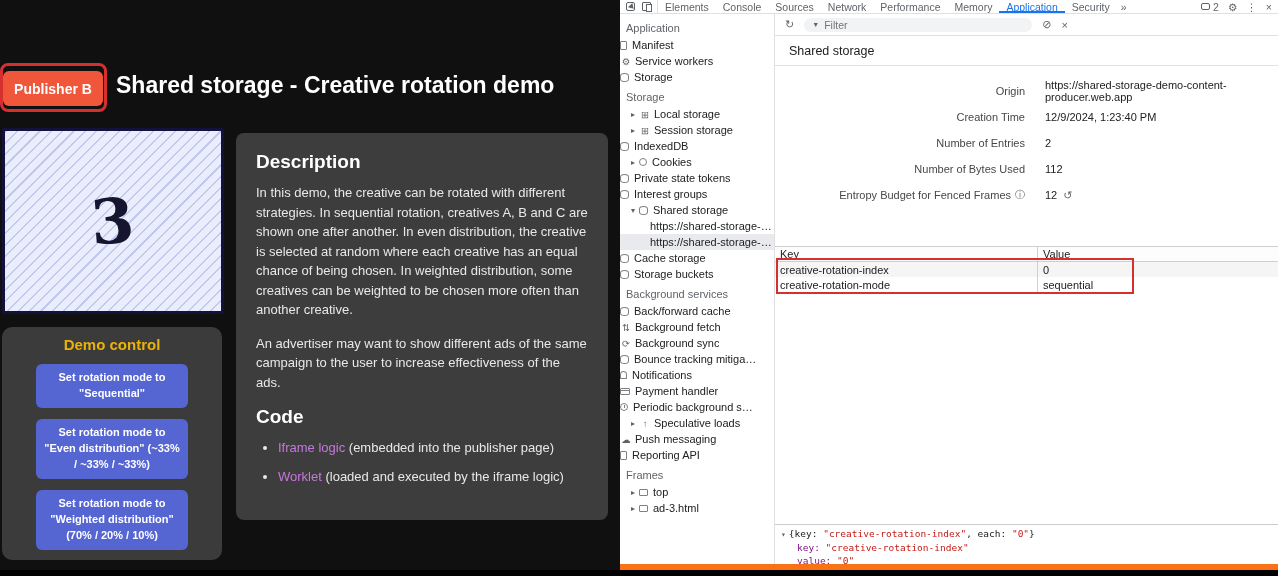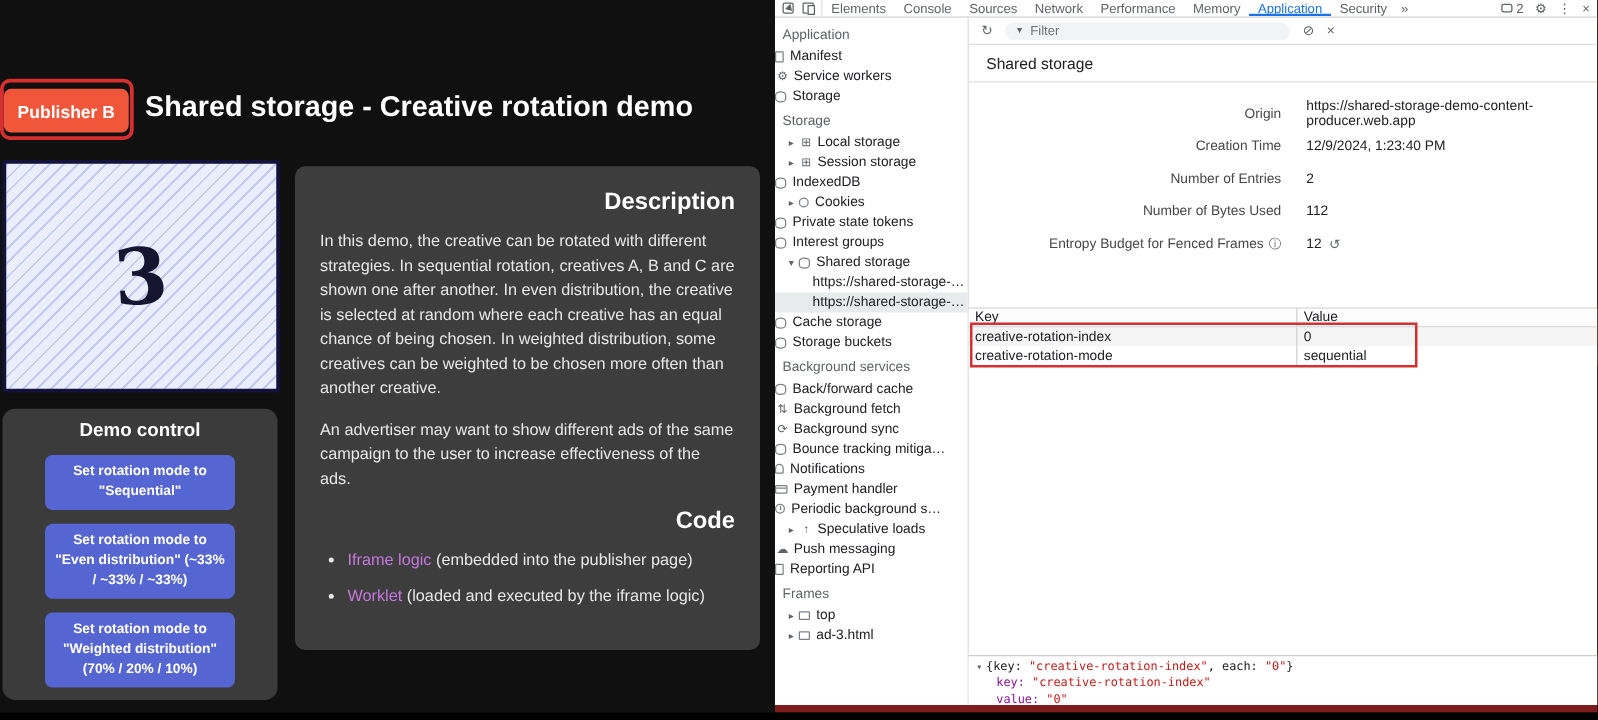--- a/index.html
+++ b/index.html
@@ -16,34 +16,34 @@
       border:none;border-radius:6px;display:flex;align-items:center;justify-content:center;cursor:pointer;}
   .anno-pub{position:absolute;left:0px;top:63px;width:107px;height:49px;border:3px solid var(--annotation_red,#d62f2f);
       border-radius:8px;pointer-events:none;}
   .page-title{position:absolute;left:116px;top:72px;font-size:23px;font-weight:bold;color:#fff;margin:0;}
   .creative{position:absolute;left:2px;top:128px;width:222px;height:186px;border:3px solid #12123c;border-radius:2px;
       background-color:var(--creative_bg,#e9edfc);
       background-image:repeating-linear-gradient(135deg, rgba(100,118,204,0.30) 0 1.5px, transparent 1.5px 8px);
       display:flex;align-items:center;justify-content:center;cursor:pointer;}
   .creative-num{font-family:"DejaVu Serif",serif;font-size:62px;font-weight:700;color:#15152f;transform:rotate(-4deg);}
   .demo-panel{position:absolute;left:2px;top:327px;width:220px;height:233px;background:#3b3b3b;border-radius:10px;}
-  .demo-title{text-align:center;color:#ffffff;font-weight:bold;font-size:15px;margin-top:9px;}
+  .demo-title{text-align:center;color:#eab308;font-weight:bold;font-size:15px;margin-top:9px;}
   .demo-btn{display:block;width:152px;margin:11px auto 0;background:var(--demo_button_blue,#5565d2);color:#fff;
       font-family:"Liberation Sans",sans-serif;font-weight:bold;font-size:11px;line-height:1.45;text-align:center;
       border:none;border-radius:6px;padding:6px 6px;cursor:pointer;}
   .desc-panel{position:absolute;left:236px;top:133px;width:372px;height:387px;background:#3d3d3d;border-radius:8px;
       padding:14px 20px;color:#e8e8e8;}
-  .desc-panel h2{margin:4px 0 10px;font-size:19px;color:#fff;text-align:right;}
+  .desc-panel h2{margin:4px 0 10px;font-size:19px;color:#fff;}
   .desc-panel p{margin:0 0 14px;font-size:13px;line-height:1.5;}
   .desc-panel ul{margin:8px 0 0;padding-left:22px;font-size:13px;line-height:1.5;}
   .desc-panel li{margin-bottom:9px;}
   .code-link{color:var(--code_link_purple,#c678dd);cursor:pointer;}
 
   
-  .devtools{position:absolute;left:620px;top:0;width:658px;height:570px;background:#7f1d1d;color:#202124;font-size:11px;}
+  .devtools{position:absolute;left:620px;top:0;width:658px;height:570px;background:#f97316;color:#202124;font-size:11px;}
   .dt-tabbar{height:14px;display:flex;align-items:stretch;border-bottom:1px solid #e0e0e0;font-size:10.5px;color:#5f6368;background:#fff;}
   .tabbar-left{display:flex;align-items:center;gap:7px;padding:0 6px;border-right:1px solid #e0e0e0;}
   .inspect-icon{width:9px;height:9px;border:1px solid #5f6368;border-radius:2px;position:relative;}
   .inspect-icon::after{content:"";position:absolute;right:-2px;bottom:-2px;width:0;height:0;
       border:3px solid transparent;border-top:5px solid #5f6368;transform:rotate(-45deg);}
   .device-icon{width:9px;height:9px;border:1px solid #5f6368;border-radius:1px;position:relative;}
   .device-icon::after{content:"";position:absolute;right:-2px;bottom:-2px;width:4px;height:6px;background:#fff;border:1px solid #5f6368;}
   .tab{display:flex;align-items:center;padding:0 7px;white-space:nowrap;cursor:pointer;}
   .tab.active{color:var(--accent_blue,#1a73e8);box-shadow:inset 0 -2px 0 var(--accent_blue,#1a73e8);}
   .overflow-chev{display:flex;align-items:center;padding:0 4px;cursor:pointer;}

